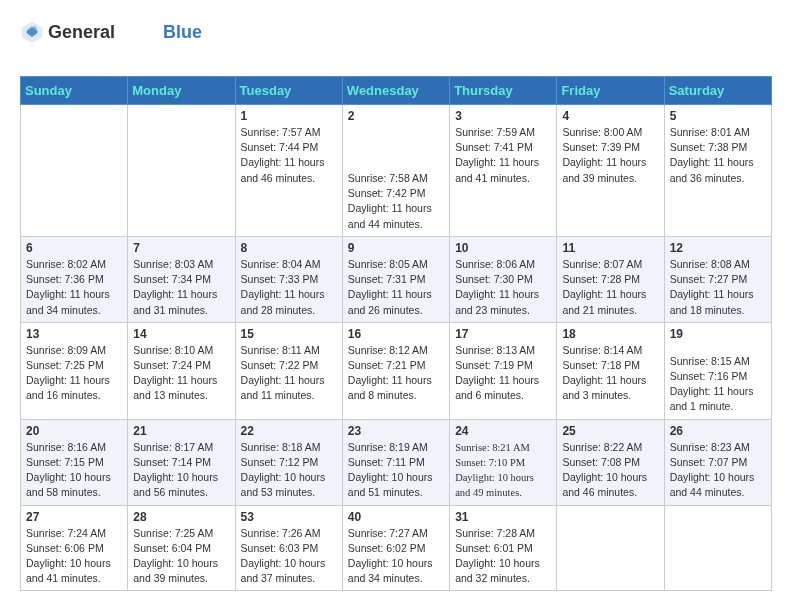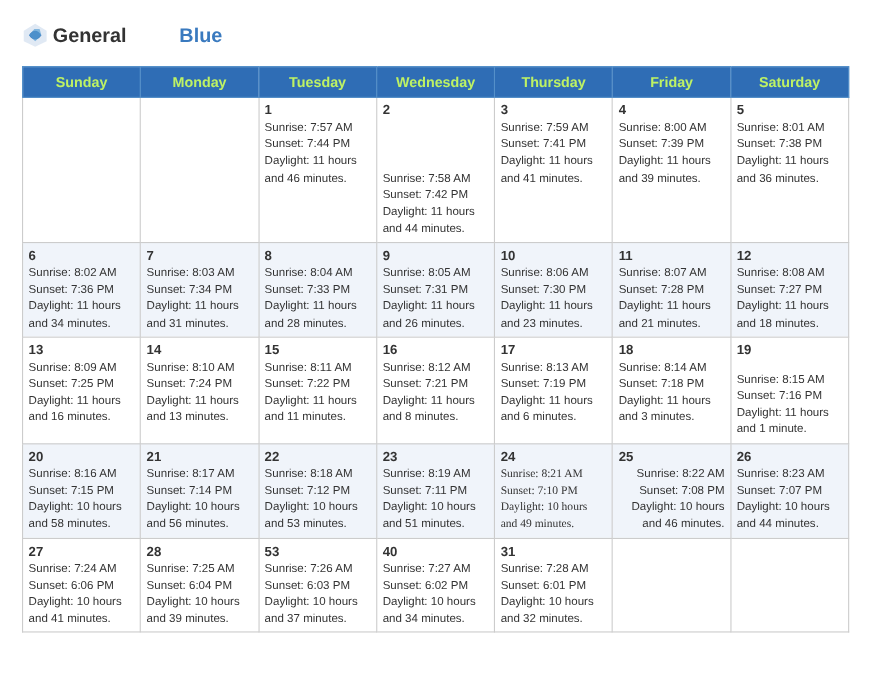--- a/index.html
+++ b/index.html
@@ -7,21 +7,21 @@
       font-family: Arial, sans-serif;
       background: #fff;
       width: 792px;
       min-height: 612px;
       padding: 20px;
     }
     .header {
       display: flex;
       justify-content: space-between;
       align-items: flex-start;
-      margin-bottom: 16px;
+      margin-bottom: 32px;
     }
     .logo {
       display: flex;
       align-items: center;
       gap: 4px;
     }
     .logo-text-general {
       font-size: 18px;
       font-weight: bold;
       color: #333;
@@ -48,25 +48,25 @@
       font-size: 15px;
       color: #444;
     }
     table {
       width: 100%;
       border-collapse: collapse;
       table-layout: fixed;
     }
     th {
       background-color: #2f6db5;
-      color: #bef264;
+      color: #5eead4;
       font-size: 13px;
       font-weight: bold;
       padding: 6px 4px;
-      text-align: center;
+      text-align: left;
       border: 1px solid #5590c9;
     }
     td {
       border: 1px solid #ccc;
       vertical-align: top;
       padding: 4px 5px;
       font-size: 10.5px;
       color: #333;
       height: 80px;
     }
@@ -275,21 +275,21 @@
 Daylight: 10 hours and 51 minutes.</div>
         </td>
         <td>
           <span class="day-num">24</span>
           <div class="day-info" style="white-space: pre-line; font-family: Liberation Serif, serif;">Sunrise: 8:21 AM
 Sunset: 7:10 PM
 Daylight: 10 hours and 49 minutes.</div>
         </td>
         <td>
           <span class="day-num">25</span>
-          <div class="day-info" style="white-space: pre-line; text-align: right;">Sunrise: 8:22 AM
+          <div class="day-info" style="white-space: pre-line;">Sunrise: 8:22 AM
 Sunset: 7:08 PM
 Daylight: 10 hours and 46 minutes.</div>
         </td>
         <td>
           <span class="day-num">26</span>
           <div class="day-info" style="white-space: pre-line;">Sunrise: 8:23 AM
 Sunset: 7:07 PM
 Daylight: 10 hours and 44 minutes.</div>
         </td>
       </tr>

